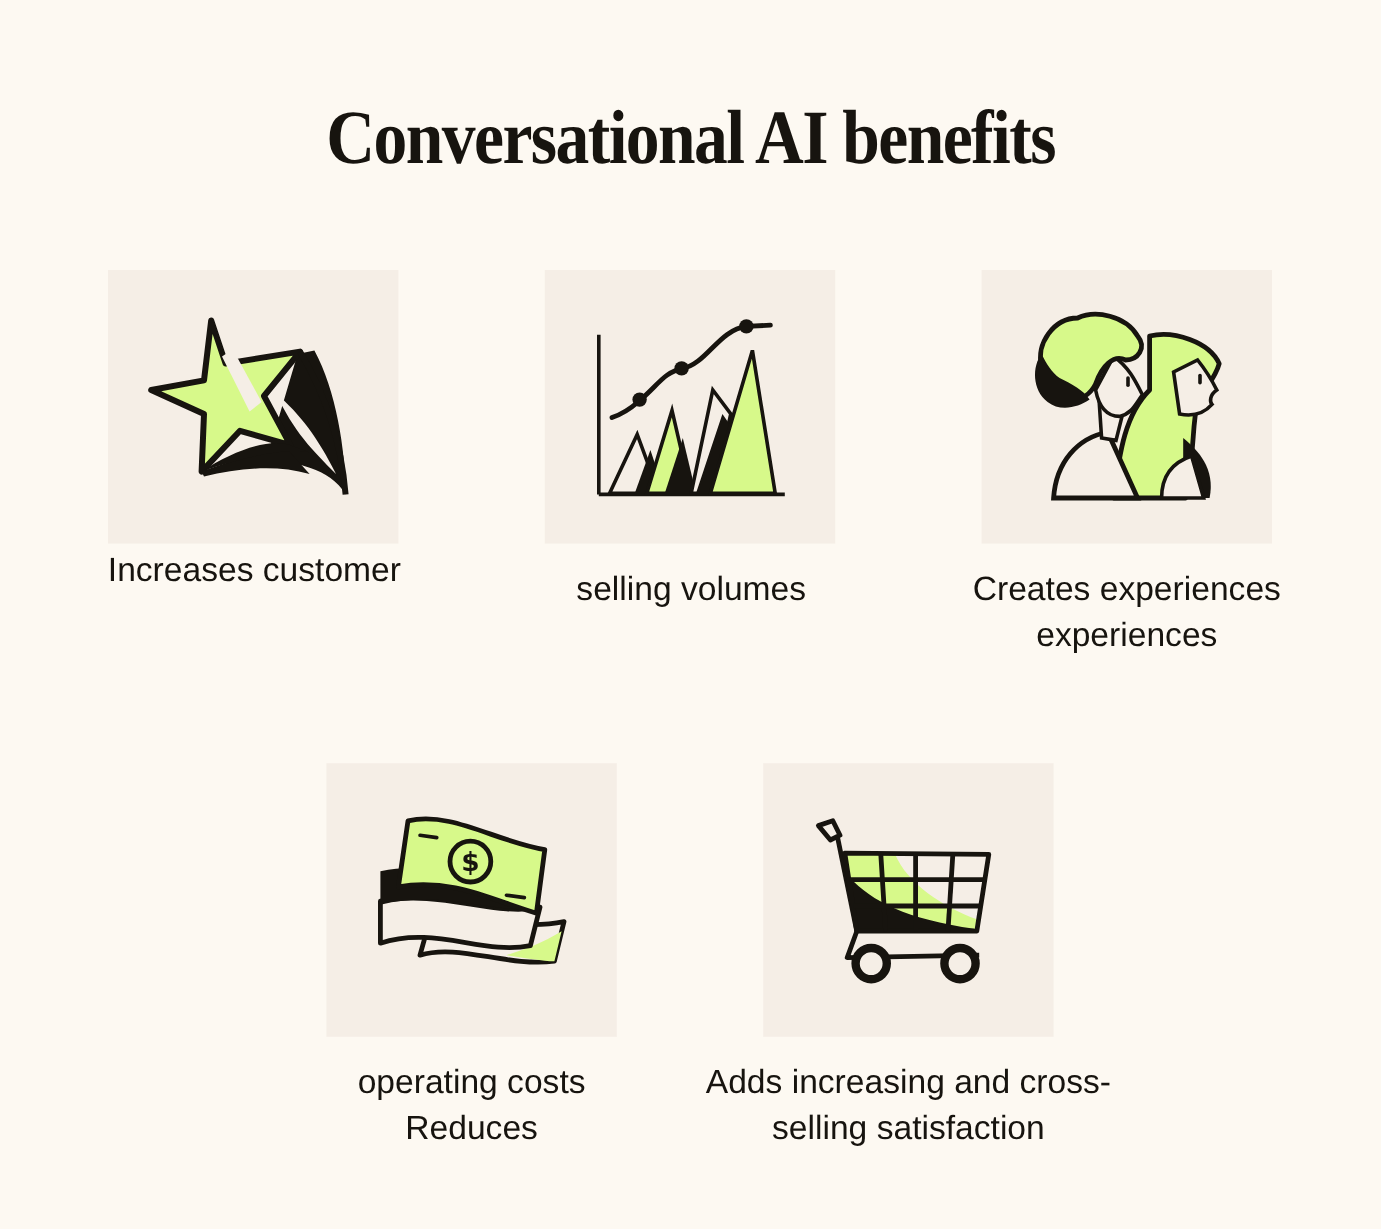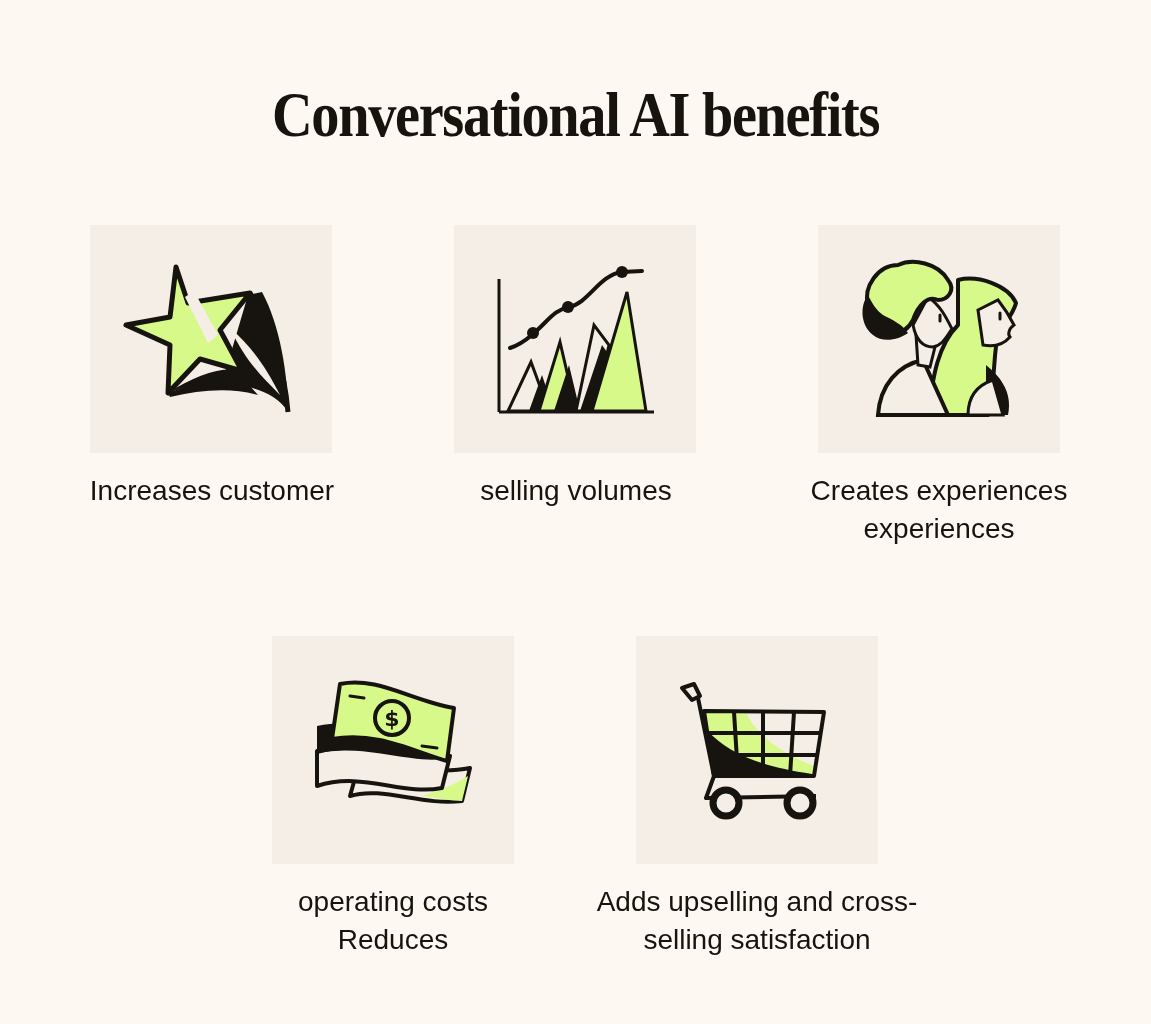--- a/index.html
+++ b/index.html
@@ -45,21 +45,21 @@
   <svg viewBox="0 0 242 228">
     <path d="M158 70 L172 67 C190 100 198 150 198 187 C185 165 155 160 132 158 Z" fill="#17140F"></path>
     <path d="M140 103 C160 120 175 140 190 170 C170 150 155 135 140 103 Z" fill="#F5EEE6"></path>
     <path d="M78 168 C100 160 130 150 150 150 L168 170 C140 162 110 165 80 172 Z" fill="#17140F"></path>
     <path d="M86 42 L98 78 L160 68 L130 105 L152 146 L110 134 L78 168 L80 120 L36 100 L80 92 Z" fill="#D7F98A" stroke="#17140F" stroke-width="5" stroke-linejoin="round"></path>
     <path d="M95 72 L118 118 L128 110 L104 66 Z" fill="#F5EEE6"></path>
     <path d="M78 168 C105 150 135 140 152 146 L168 152 C150 148 115 155 78 168 Z" fill="#17140F"></path>
     <path d="M160 68 C185 110 195 150 198 187" fill="none" stroke="#17140F" stroke-width="5"></path>
   </svg>
 </div>
-<div class="caption" style="left:42px; top:472px;">
+<div class="caption" style="left:42px; top:456px;">
   <div>Increases customer</div>
 </div>
 
 <div class="card" style="left:454px; top:225px;">
   <svg viewBox="0 0 242 228">
     <line x1="45" y1="54" x2="45" y2="187" stroke="#17140F" stroke-width="3"></line>
     <line x1="45" y1="187" x2="200" y2="187" stroke="#17140F" stroke-width="3"></line>
     <path d="M54 186 L77 137 L95 186 Z" fill="#F5EEE6" stroke="#17140F" stroke-width="3"></path>
     <path d="M75 186 L88 150 L100 186 Z" fill="#17140F"></path>
     <path d="M85 186 L106 117 L122 186 Z" fill="#D7F98A" stroke="#17140F" stroke-width="3"></path>
@@ -127,15 +127,15 @@
     <line x1="127" y1="76" x2="127" y2="140" stroke="#17140F" stroke-width="4"></line>
     <line x1="158" y1="76" x2="154" y2="140" stroke="#17140F" stroke-width="4"></line>
     <line x1="72" y1="97" x2="185" y2="97" stroke="#17140F" stroke-width="4"></line>
     <line x1="75" y1="119" x2="182" y2="119" stroke="#17140F" stroke-width="4"></line>
     <path d="M78 140 L70 162 L180 160" fill="none" stroke="#17140F" stroke-width="4" stroke-linejoin="round"></path>
     <circle cx="90" cy="167" r="13" fill="#F5EEE6" stroke="#17140F" stroke-width="7"></circle>
     <circle cx="164" cy="167" r="13" fill="#F5EEE6" stroke="#17140F" stroke-width="7"></circle>
   </svg>
 </div>
 <div class="caption" style="left:587px; top:883px;">
-  <div>Adds upselling and cross-</div>
+  <div>Adds increasing and cross-</div>
   <div>selling satisfaction</div>
 </div>
 
 </body></html>

